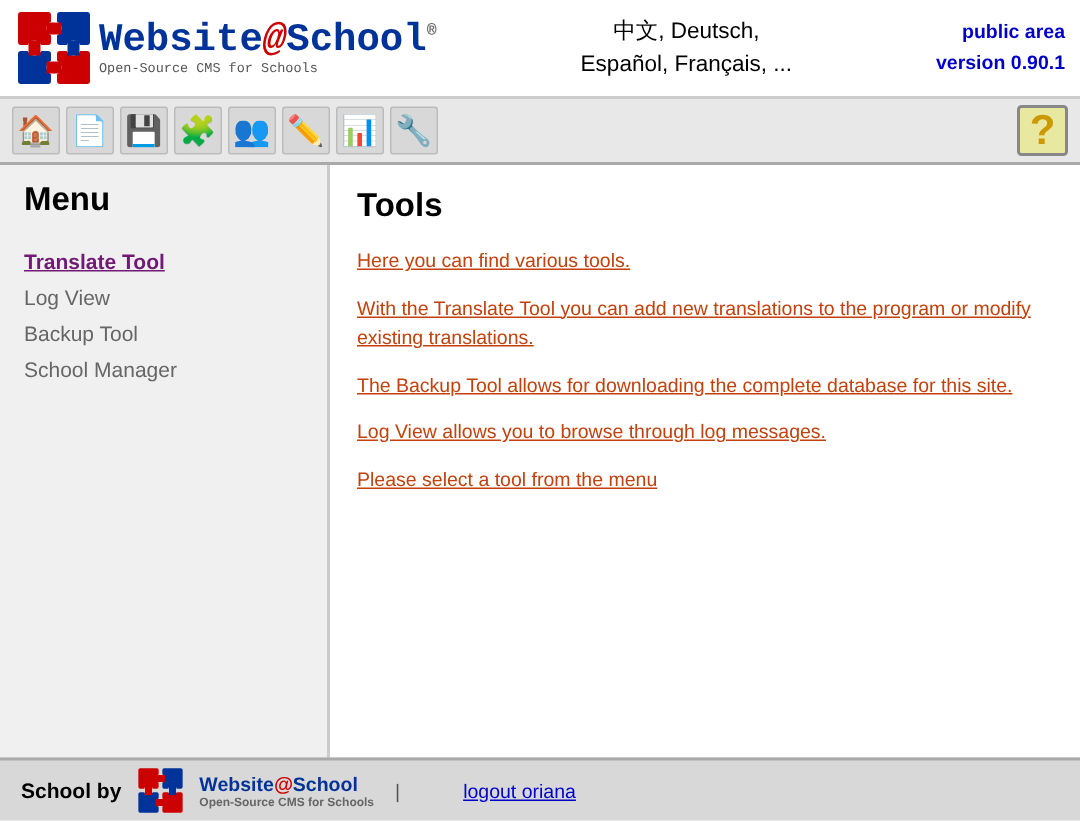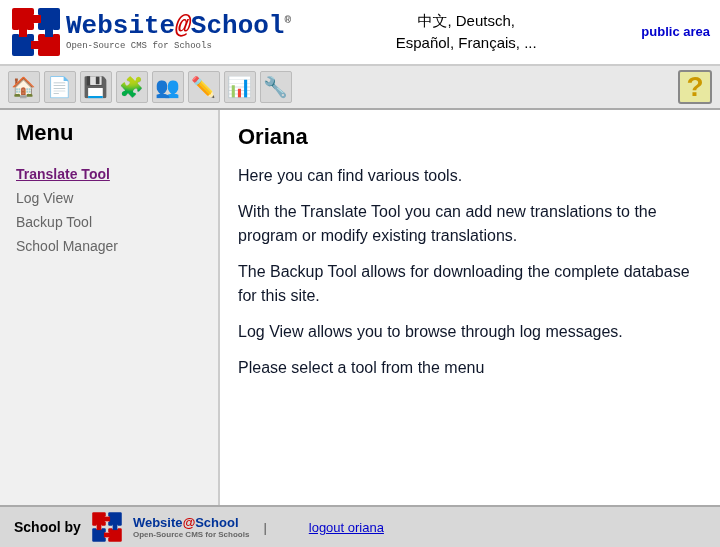--- a/index.html
+++ b/index.html
@@ -112,24 +112,25 @@
       padding: 14px 18px;
       background: #fff;
     }
     #content h1 {
       font-size: 22px;
       font-weight: bold;
       color: #000;
       margin-bottom: 14px;
     }
     .content-para {
-      font-size: 16px;
-      color: #0f172a;
+      font-size: 13px;
+      color: #c2410c;
       margin-bottom: 12px;
       line-height: 1.5;
+      text-decoration: underline;
     }
 
     
     #footer {
       background: #d8d8d8;
       border-top: 2px solid #aaa;
       display: flex;
       align-items: center;
       padding: 8px 14px;
       gap: 10px;
@@ -218,20 +219,21 @@
     </div>
   </div>
 
   <div id="lang-area">
     <span style="white-space: pre-line; text-align: center;">中文, Deutsch,
 Español, Français, ...</span>
   </div>
 
   <div id="logout-area">
     <div>public area</div>
+    <div>version 0.90.1</div>
   </div>
 </div>
 
 <div id="toolbar">
   <div class="toolbar-icons">
     <div class="toolbar-icon" title="Home">🏠</div>
     <div class="toolbar-icon" title="Pages">📄</div>
     <div class="toolbar-icon" title="Save">💾</div>
     <div class="toolbar-icon" title="Modules">🧩</div>
     <div class="toolbar-icon" title="Users">👥</div>
@@ -246,21 +248,21 @@
 
   <div id="sidebar">
     <h2>Menu</h2>
     <a class="menu-item active">Translate Tool</a>
     <a class="menu-item">Log View</a>
     <a class="menu-item">Backup Tool</a>
     <a class="menu-item">School Manager</a>
   </div>
 
   <div id="content">
-    <h1>Oriana</h1>
+    <h1>Tools</h1>
     <p class="content-para">Here you can find various tools.</p>
     <p class="content-para">With the Translate Tool you can add new translations to the program or modify existing translations.</p>
     <p class="content-para">The Backup Tool allows for downloading the complete database for this site.</p>
     <p class="content-para">Log View allows you to browse through log messages.</p>
     <p class="content-para">Please select a tool from the menu</p>
   </div>
 </div>
 
 <div id="footer">
   <span class="footer-powered">School by</span>

